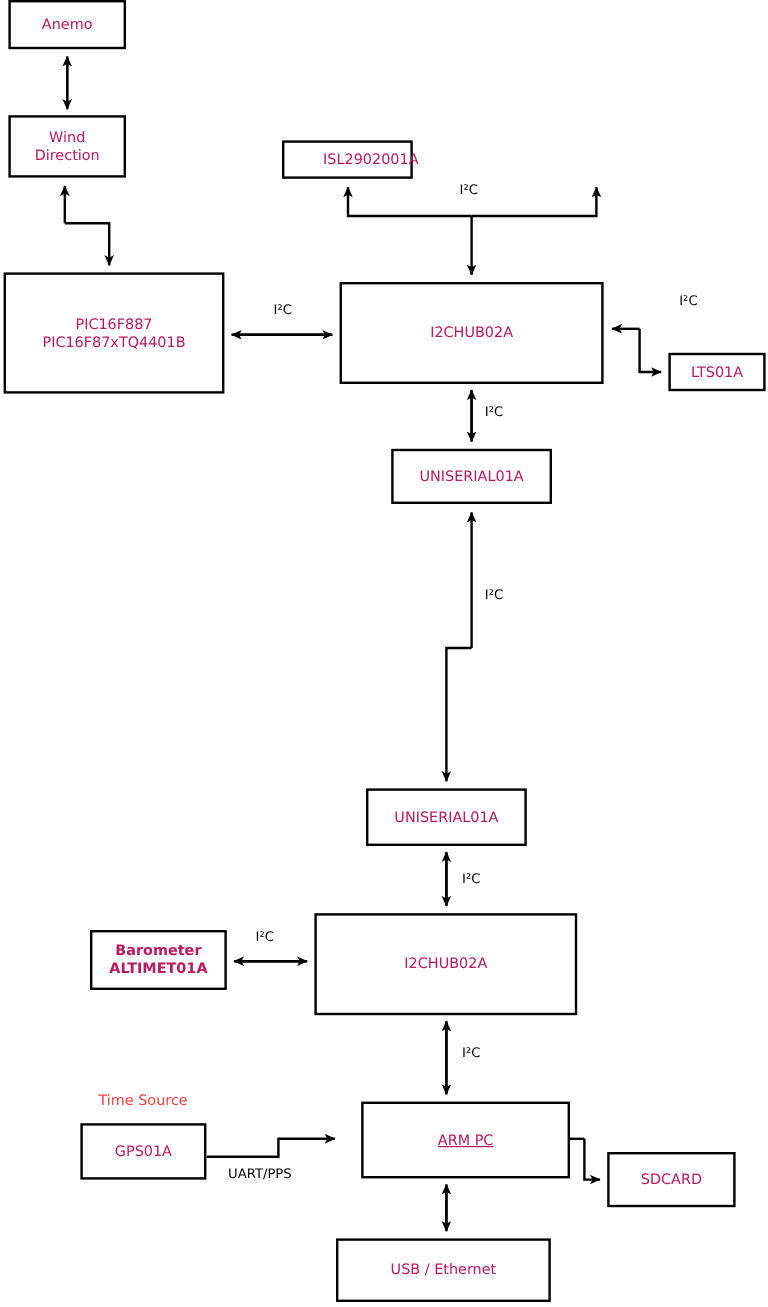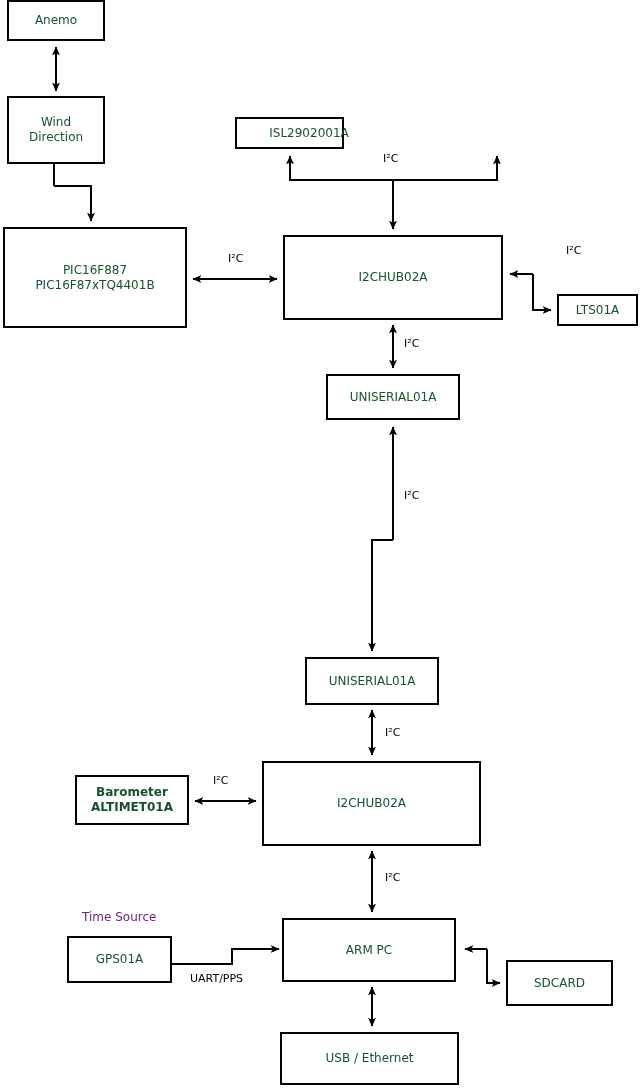--- a/index.html
+++ b/index.html
@@ -30,21 +30,21 @@
     position: absolute;
     box-sizing: border-box;
     border: 2px solid #000000;
     background: #ffffff;
     display: flex;
     align-items: center;
     justify-content: center;
     text-align: center;
     font-family: "DejaVu Sans", sans-serif;
     font-size: 12px;
-    color: #14532d;
+    color: #be185d;
     line-height: 1.25;
     z-index: 2;
   }
   .node .node-label {
     display: block;
     white-space: pre-line;
     padding: 0 4px;
   }
   .edge-label {
     position: absolute;
@@ -52,21 +52,21 @@
     font-size: 11px;
     color: #000000;
     background: transparent;
     white-space: nowrap;
     z-index: 3;
   }
   .free-label {
     position: absolute;
     font-family: "DejaVu Sans", sans-serif;
     font-size: 12px;
-    color: #701a75;
+    color: #ef4444;
     white-space: nowrap;
     z-index: 3;
   }
 </style>
 </head>
 <body>
 
 <div id="diagram-root">
 
   <svg id="wire-layer" viewBox="0 0 640 1089" width="640" height="1089" xmlns="http://www.w3.org/2000/svg">
@@ -117,21 +117,21 @@
 
       <line x1="372" y1="988" x2="372" y2="1026" marker-end="url(#ah)"></line>
       <line x1="372" y1="1025" x2="372" y2="987" marker-end="url(#ah)"></line>
     </g>
   </svg>
 
   <div class="node" style="left:7px; top:0px; width:98px; height:41px;">
     <span class="node-label">Anemo</span>
   </div>
 
-  <div class="node" style="left:7px; top:96px; width:98px; height:68px;">
+  <div class="node" style="left:7px; top:96px; width:98px; height:52px;">
     <span class="node-label">Wind
 Direction</span>
   </div>
 
   <div class="node" style="left:3px; top:227px; width:184px; height:101px;">
     <span class="node-label">PIC16F887
 PIC16F87xTQ4401B</span>
   </div>
 
   <div class="node" style="left:235px; top:117px; width:109px; height:32px;padding-left:39px;">
@@ -161,21 +161,21 @@
   </div>
 
   <div class="node" style="left:262px; top:761px; width:219px; height:85px;">
     <span class="node-label">I2CHUB02A</span>
   </div>
 
   <div class="node" style="left:67px; top:936px; width:105px; height:47px;">
     <span class="node-label">GPS01A</span>
   </div>
 
-  <div class="node" style="left:282px; top:918px; width:174px; height:64px;">
+  <div class="node" style="left:301px; top:918px; width:174px; height:64px;text-decoration:underline;">
     <span class="node-label">ARM PC</span>
   </div>
 
   <div class="node" style="left:506px; top:960px; width:107px; height:46px;">
     <span class="node-label">SDCARD</span>
   </div>
 
   <div class="node" style="left:280px; top:1032px; width:179px; height:53px;text-align:center;">
     <span class="node-label">USB / Ethernet</span>
   </div>

